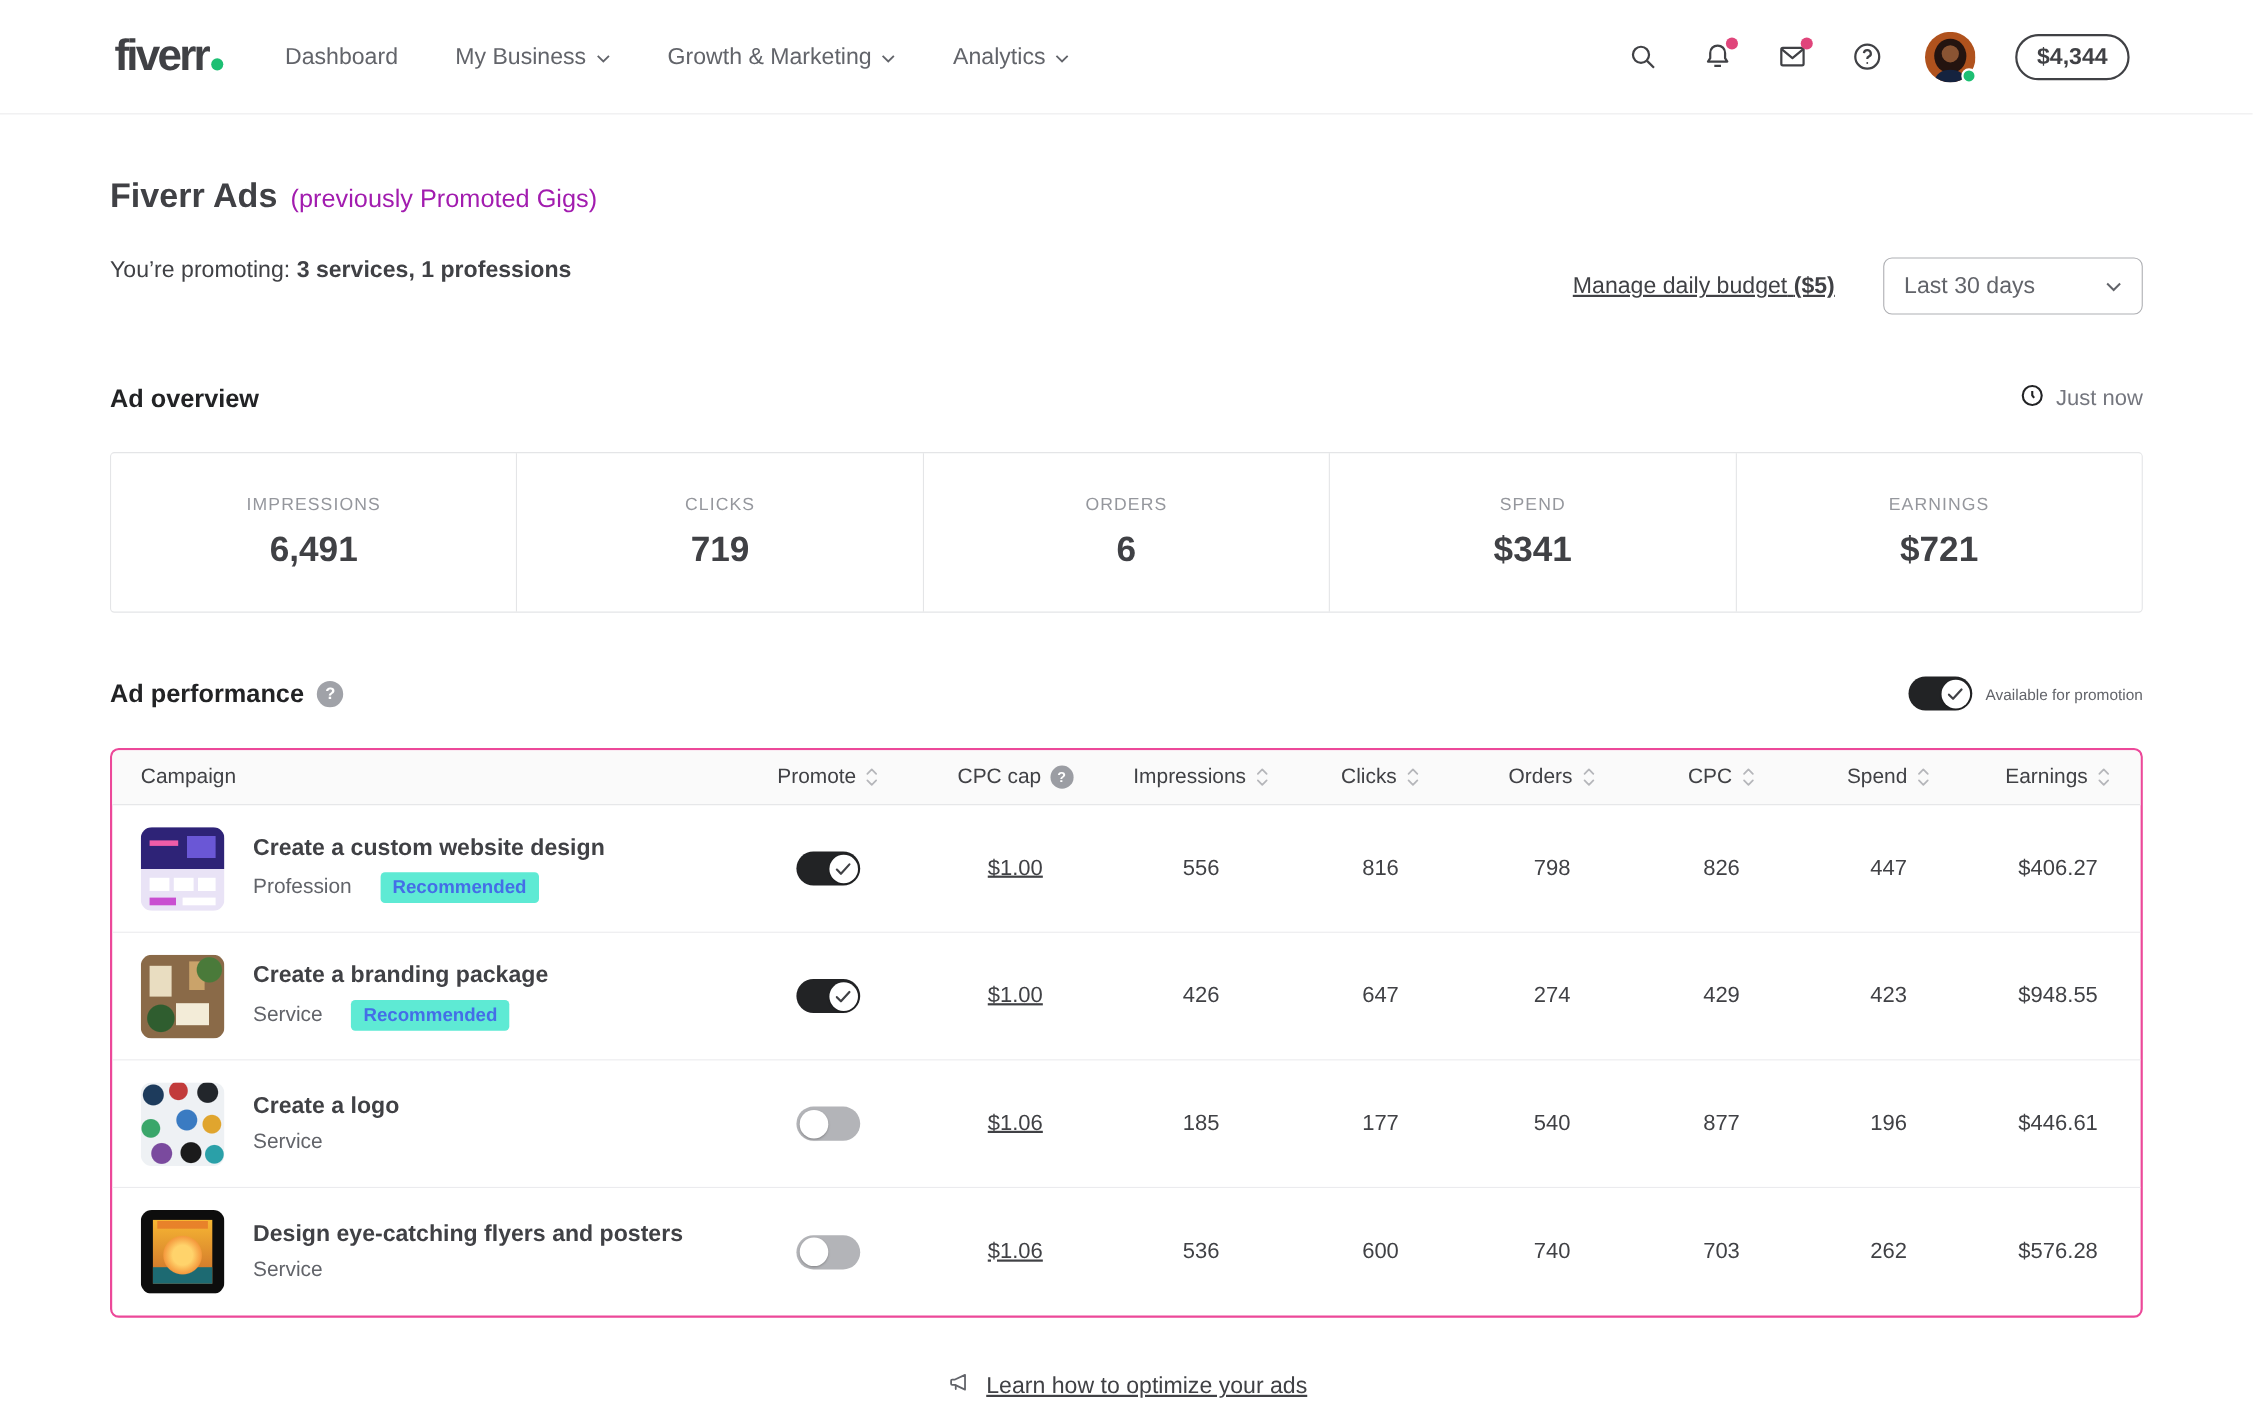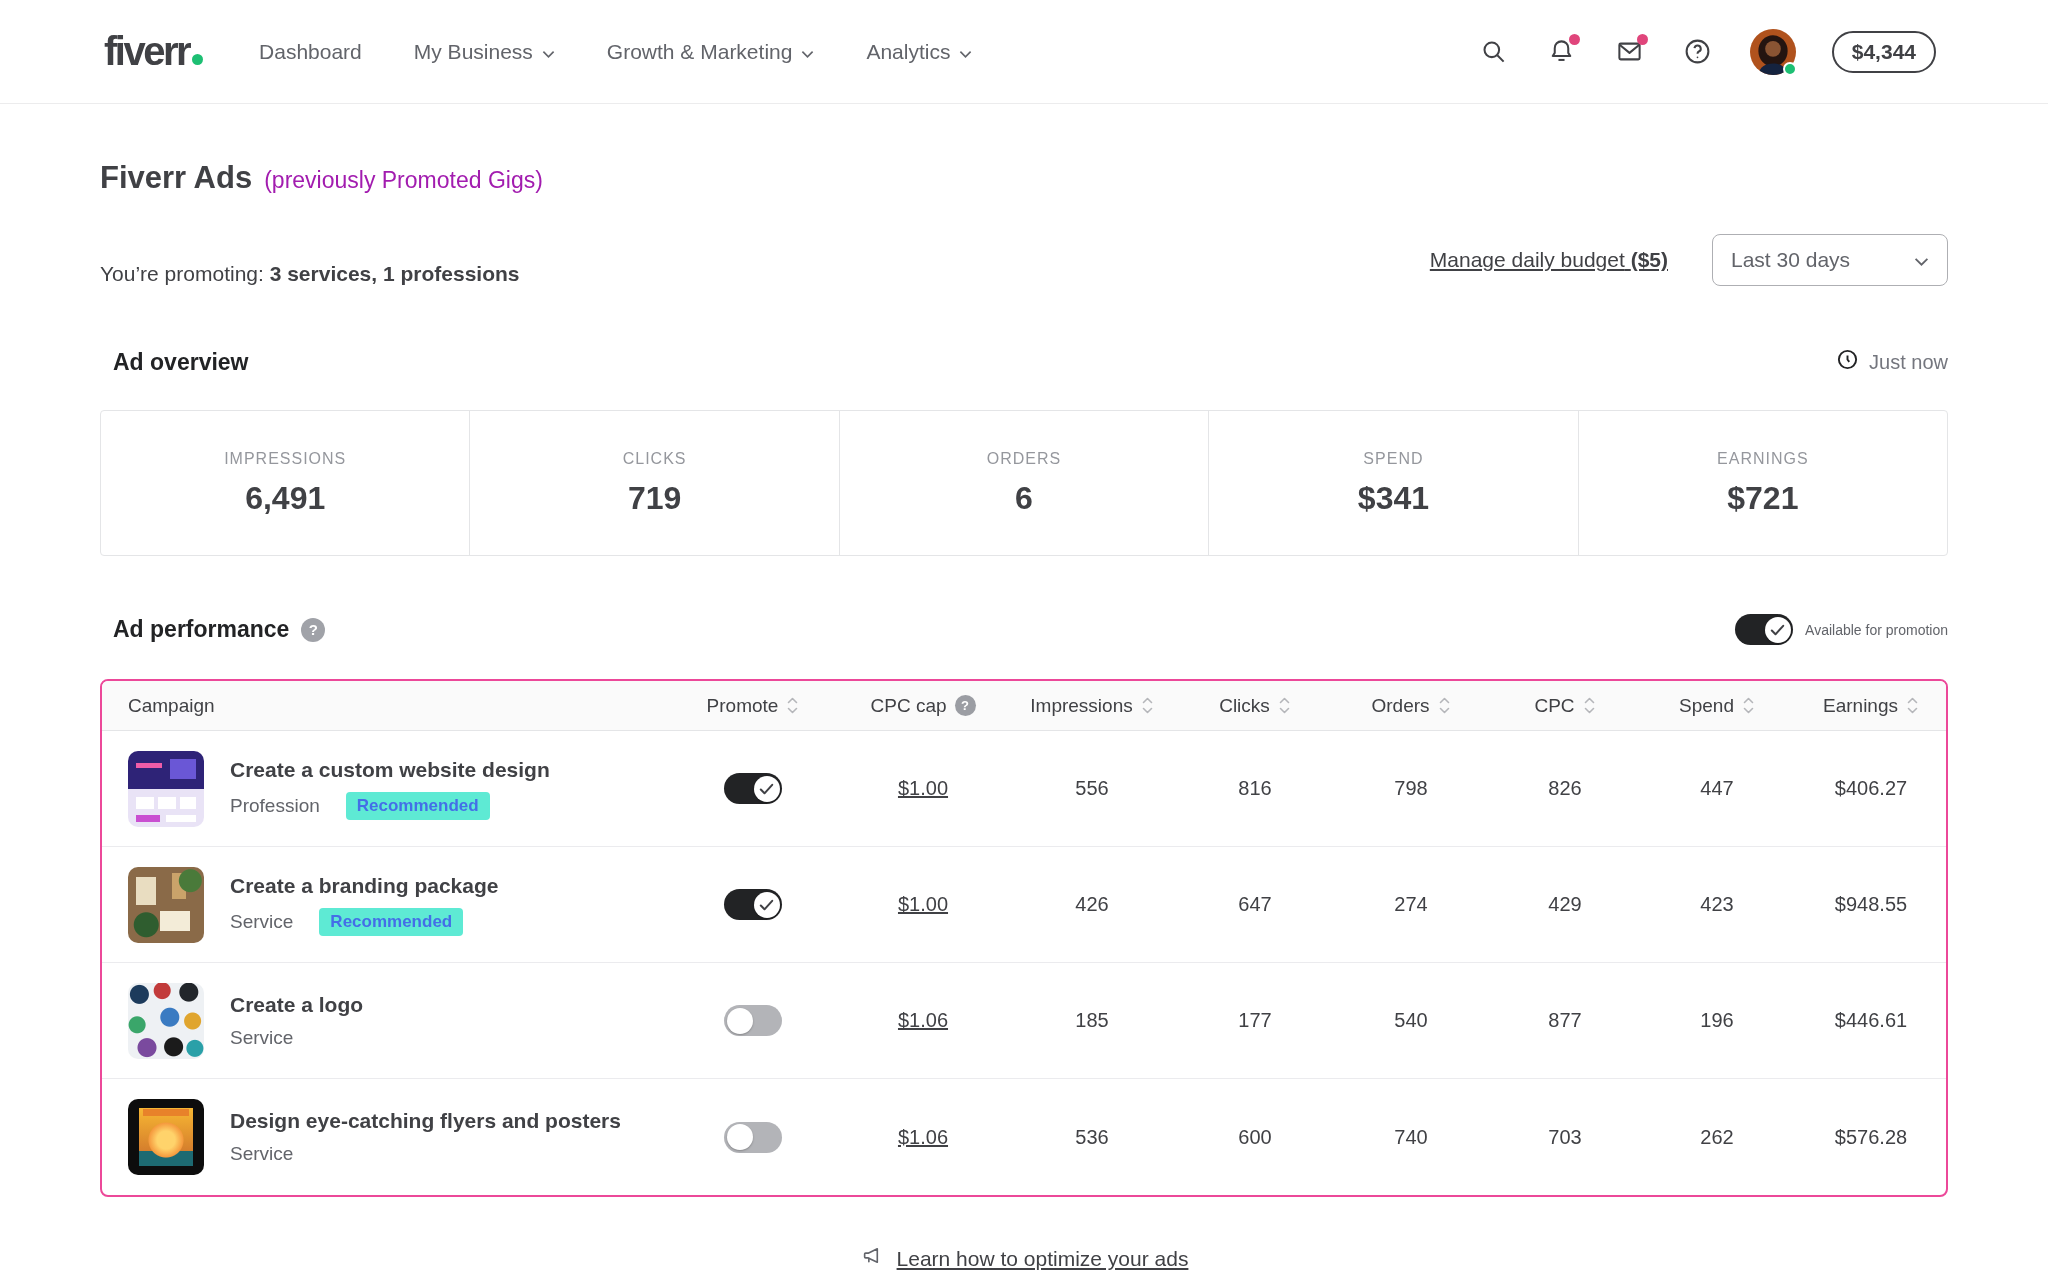--- a/index.html
+++ b/index.html
@@ -17,32 +17,32 @@
   .notif-dot { position:absolute; top:-2px; right:-2px; width:11px; height:11px; border-radius:50%; background:#e0457b; }
   .avatar-wrap { position:relative; width:46px; height:46px; cursor:pointer; }
   .online-dot { position:absolute; right:-1px; bottom:-1px; width:14px; height:14px; border-radius:50%; background:#1dbf73; border:2px solid #fff; }
   .balance-pill { border:2px solid #404145; border-radius:26px; padding:7px 18px; font-size:21px; font-weight:700; color:#404145; cursor:pointer; }
 
   
   .main { width:1848px; margin:0 auto; padding-top:56px; }
   .page-title-row { display:flex; align-items:baseline; gap:12px; }
   .page-title { font-size:31px; font-weight:700; color:#404145; }
   .page-subtitle { font-size:23px; color:#a21caf; }
-  .promo-row { margin-top:38px; display:flex; align-items:flex-end; justify-content:space-between; }
+  .promo-row { margin-top:38px; display:flex; align-items:flex-start; justify-content:space-between; }
   .promo-text { font-size:21px; color:#404145; }
   .promo-text b { font-weight:700; }
   .promo-right { display:flex; align-items:center; gap:44px; }
   .budget-link { font-size:21px; color:#404145; text-decoration:underline; cursor:pointer; }
   .budget-link b { font-weight:700; }
   .select-box { width:236px; height:52px; border:1px solid #aeafb3; border-radius:8px; display:flex; align-items:center; justify-content:space-between; padding:0 18px 0 18px; font-size:21px; color:#62646a; cursor:pointer; background:#fff;gap:32px; }
 
   
   .section-row { display:flex; align-items:center; justify-content:space-between; }
   .overview-head { margin-top:62px; }
-  .section-title { font-size:23px; font-weight:700; color:#222325; display:flex; align-items:center; gap:12px;margin-left:13px; }
+  .section-title { font-size:23px; font-weight:700; color:#222325; display:flex; align-items:center; gap:12px; }
   .updated { display:flex; align-items:center; gap:10px; font-size:20px; color:#74767e; }
   .stats { margin-top:34px; display:flex; border:1px solid #e4e5e7; border-radius:4px; height:146px; }
   .stat-cell { flex:1; display:flex; flex-direction:column; align-items:center; justify-content:center; gap:12px; border-left:1px solid #e4e5e7; }
   .stat-cell:first-child { border-left:none; }
   .stat-label { font-size:16px; letter-spacing:1px; color:#95979d; }
   .stat-value { font-size:32px; font-weight:700; color:#404145; }
 
   
   .perf-head { margin-top:58px; }
   .help-badge { width:24px; height:24px; border-radius:50%; background:#a0a2a8; color:#fff; font-size:15px; font-weight:700; display:inline-flex; align-items:center; justify-content:center; cursor:pointer; }

